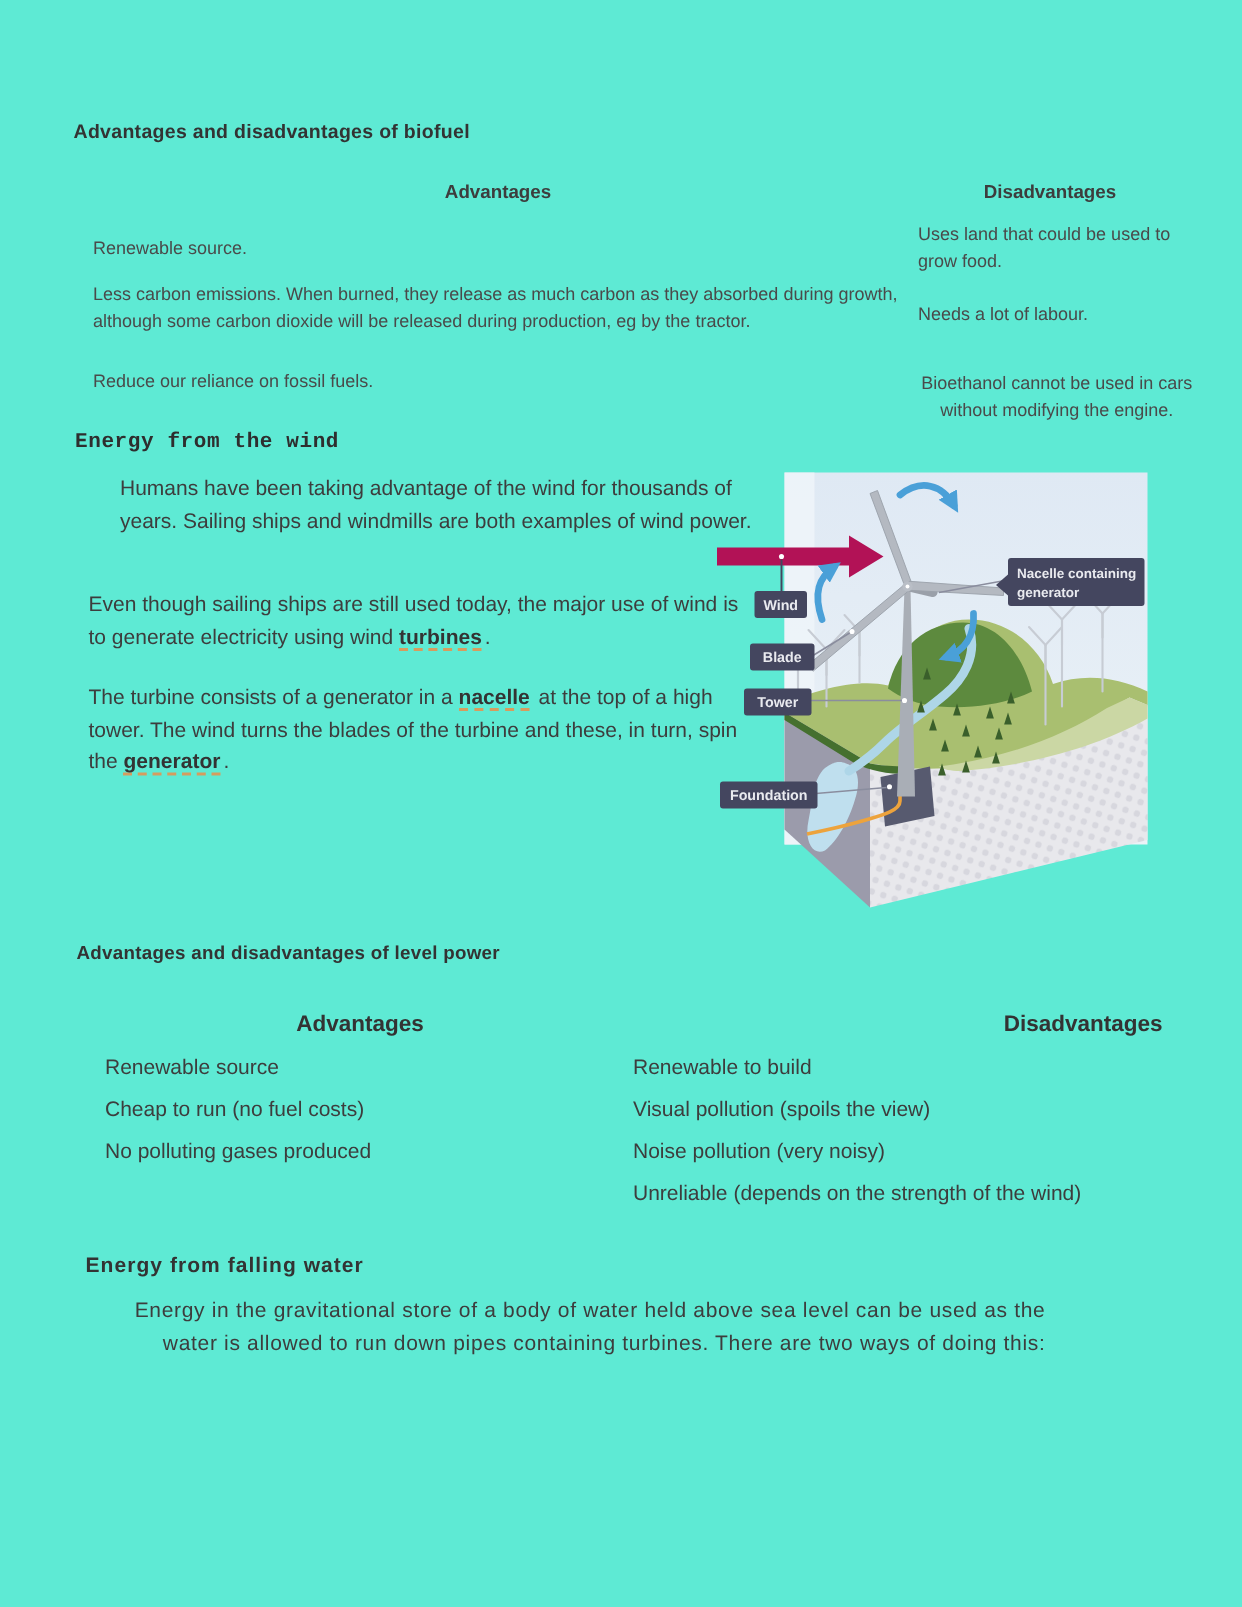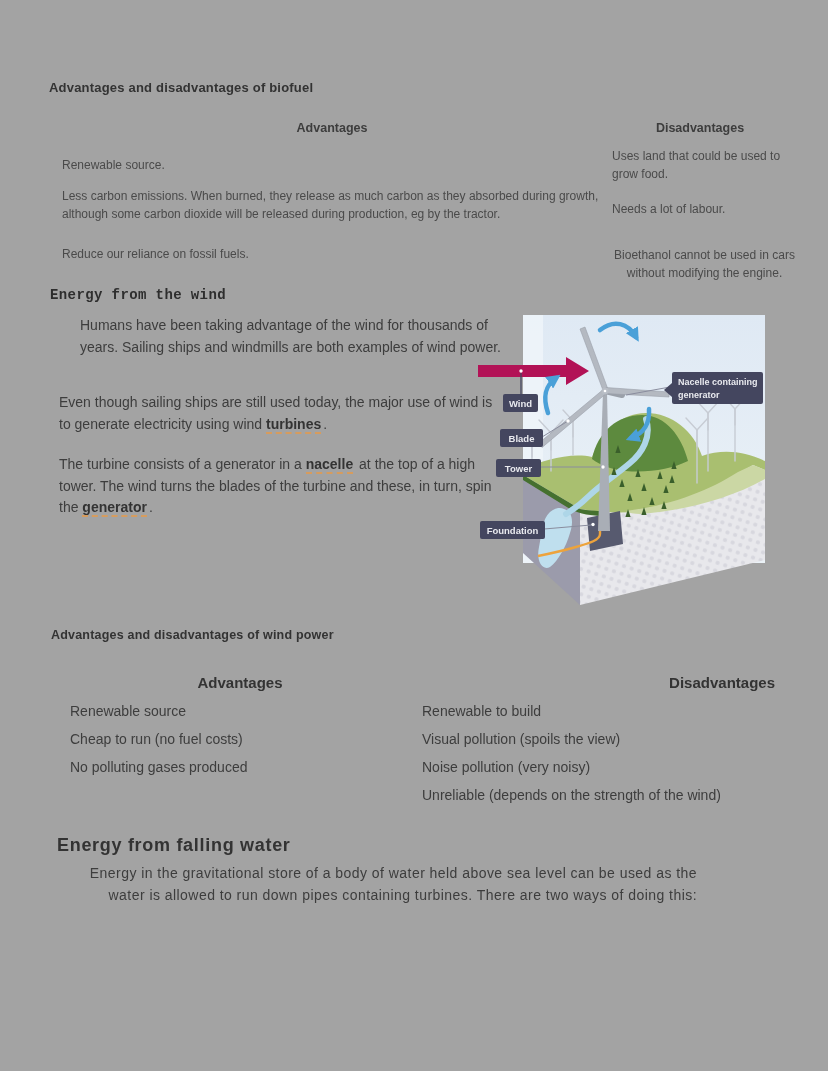--- a/index.html
+++ b/index.html
@@ -1,21 +1,21 @@
 <!DOCTYPE html>
 <html><head>
 <meta charset="utf-8">
 <style>
   html,body{margin:0;padding:0;background:#fff;}
-  .page{position:relative;width:828px;height:1071px;background:#a3a3a3;overflow:hidden;
+  .page{position:relative;width:828px;height:1071px;background:#5eead4;overflow:hidden;
         font-family:"Liberation Sans","DejaVu Sans",sans-serif;color:#3d3d3d;}
   .abs{position:absolute;margin:0;}
   .h-small{font-size:13px;font-weight:bold;color:#333;letter-spacing:.2px;}
   .h-mid{font-size:14px;font-weight:bold;color:#2e2e2e;letter-spacing:.4px;font-family:Liberation Mono, monospace;}
-  .h-spaced{font-size:18px;font-weight:bold;color:#333;letter-spacing:.7px;}
+  .h-spaced{font-size:14px;font-weight:bold;color:#333;letter-spacing:.7px;}
   .t1-head{font-size:12.5px;font-weight:bold;color:#3d3d3d;text-align:center;}
   .t1-cell{font-size:12px;line-height:17.5px;color:#4a4a4a;}
   .t2-head{font-size:15px;font-weight:bold;color:#333;}
   .t2-cell{font-size:14px;color:#3d3d3d;}
   .body-p{font-size:14px;line-height:21.5px;color:#3d3d3d;}
   .spaced-p{font-size:14px;line-height:21.5px;letter-spacing:.45px;color:#3d3d3d;}
   .term{font-weight:bold;color:#333;text-decoration:none;border-bottom:2px dashed #d69c5e;
         padding-bottom:0px;margin-right:2px;cursor:pointer;}
   svg text{font-family:"Liberation Sans","DejaVu Sans",sans-serif;}
   .diag-label{font-size:9.5px;font-weight:bold;}
@@ -170,21 +170,21 @@
       <rect x="4" y="208" width="65" height="18" rx="2" fill="#44465f"></rect>
       <text x="36.5" y="220.5" text-anchor="middle" fill="#e9eaef" class="diag-label">Foundation</text>
 
       <polygon points="188,77 196,70 196,84" fill="#44465f"></polygon>
       <rect x="196" y="59" width="91" height="32" rx="2" fill="#44465f"></rect>
       <text x="202" y="72" fill="#e9eaef" class="diag-label-sm">Nacelle containing</text>
       <text x="202" y="85" fill="#e9eaef" class="diag-label-sm">generator</text>
     </g>
   </svg>
 
-  <h3 class="abs h-small" style="left:51px;top:628px;font-size:12.5px;">Advantages and disadvantages of wind power</h3>
+  <h3 class="abs h-small" style="left:51px;top:628px;font-size:12.5px;">Advantages and disadvantages of level power</h3>
 
   <div class="abs t2-head" style="left:70px;top:674px;width:340px;text-align:center;">Advantages</div>
   <div class="abs t2-head" style="left:600px;top:674px;width:175px;text-align:right;">Disadvantages</div>
 
   <div class="abs t2-cell" style="left:70px;top:703px;">Renewable source</div>
   <div class="abs t2-cell" style="left:70px;top:731px;">Cheap to run (no fuel costs)</div>
   <div class="abs t2-cell" style="left:70px;top:759px;">No polluting gases produced</div>
 
   <div class="abs t2-cell" style="left:422px;top:703px;">Renewable to build</div>
   <div class="abs t2-cell" style="left:422px;top:731px;">Visual pollution (spoils the view)</div>

